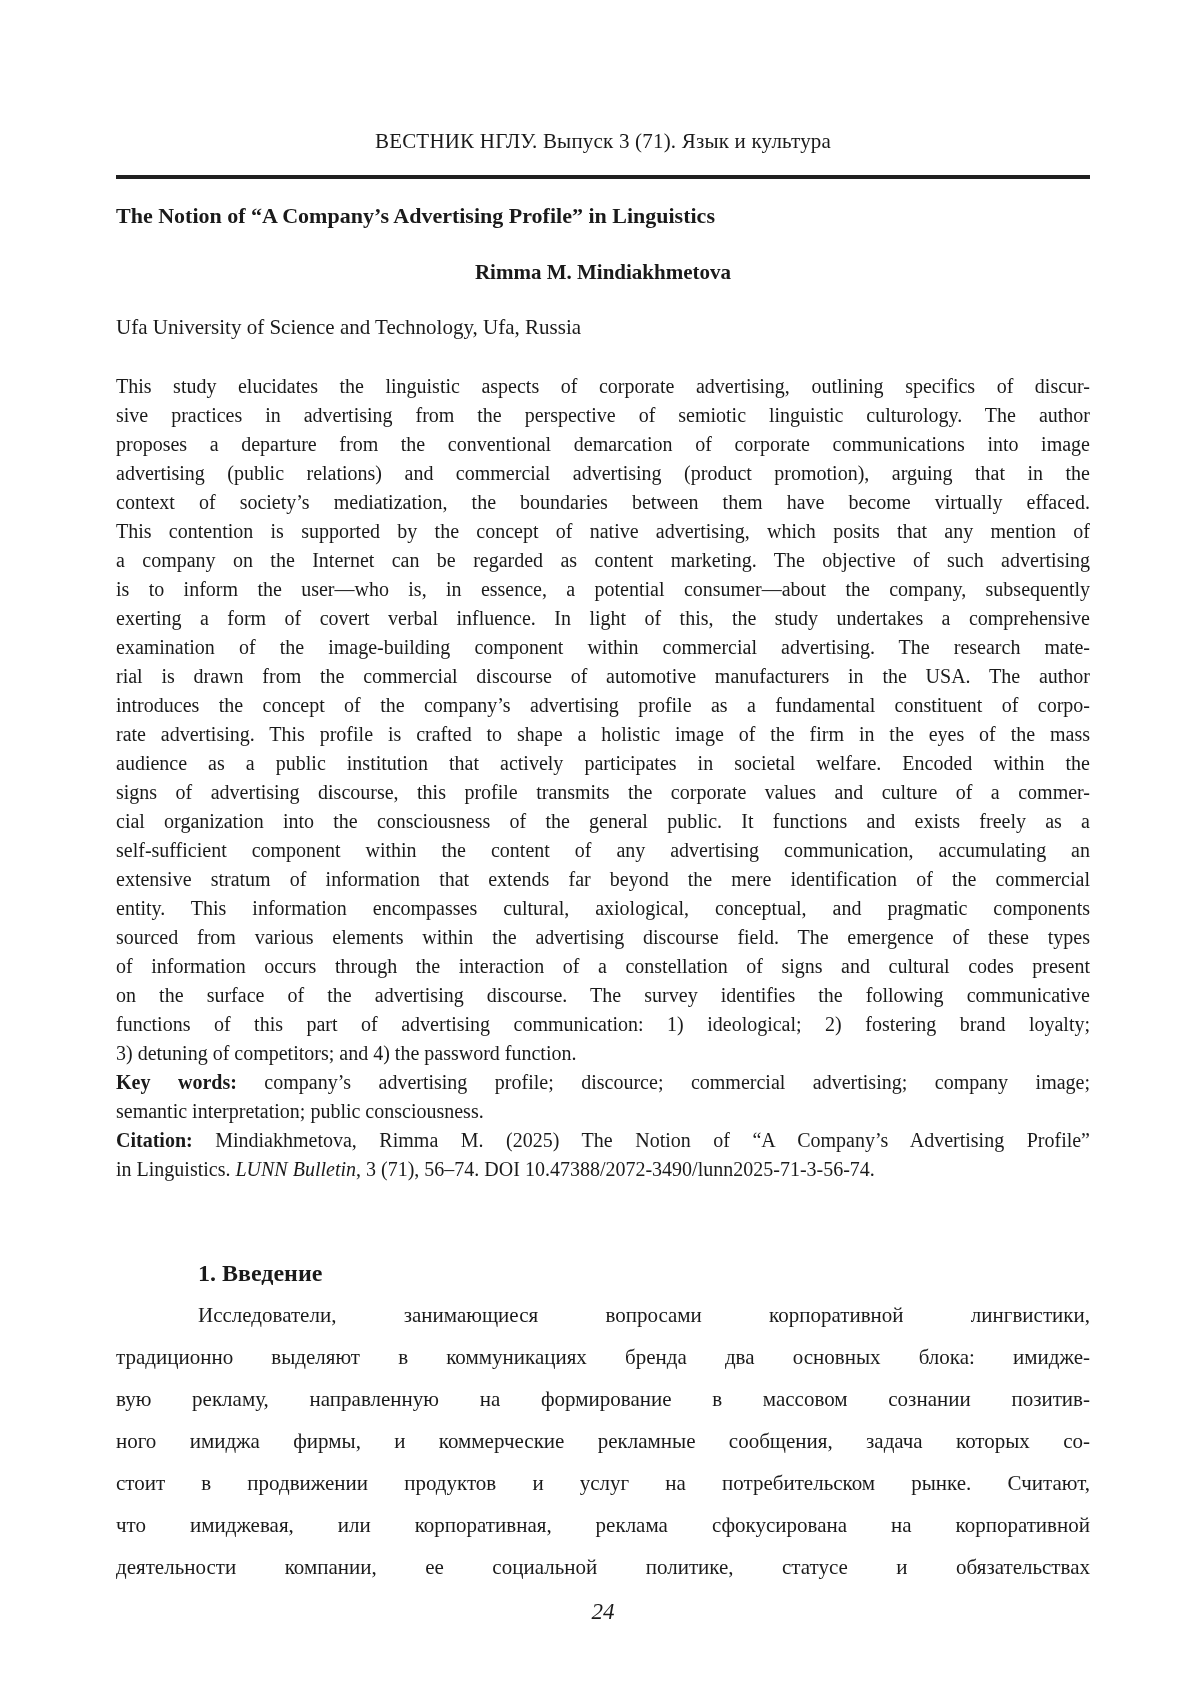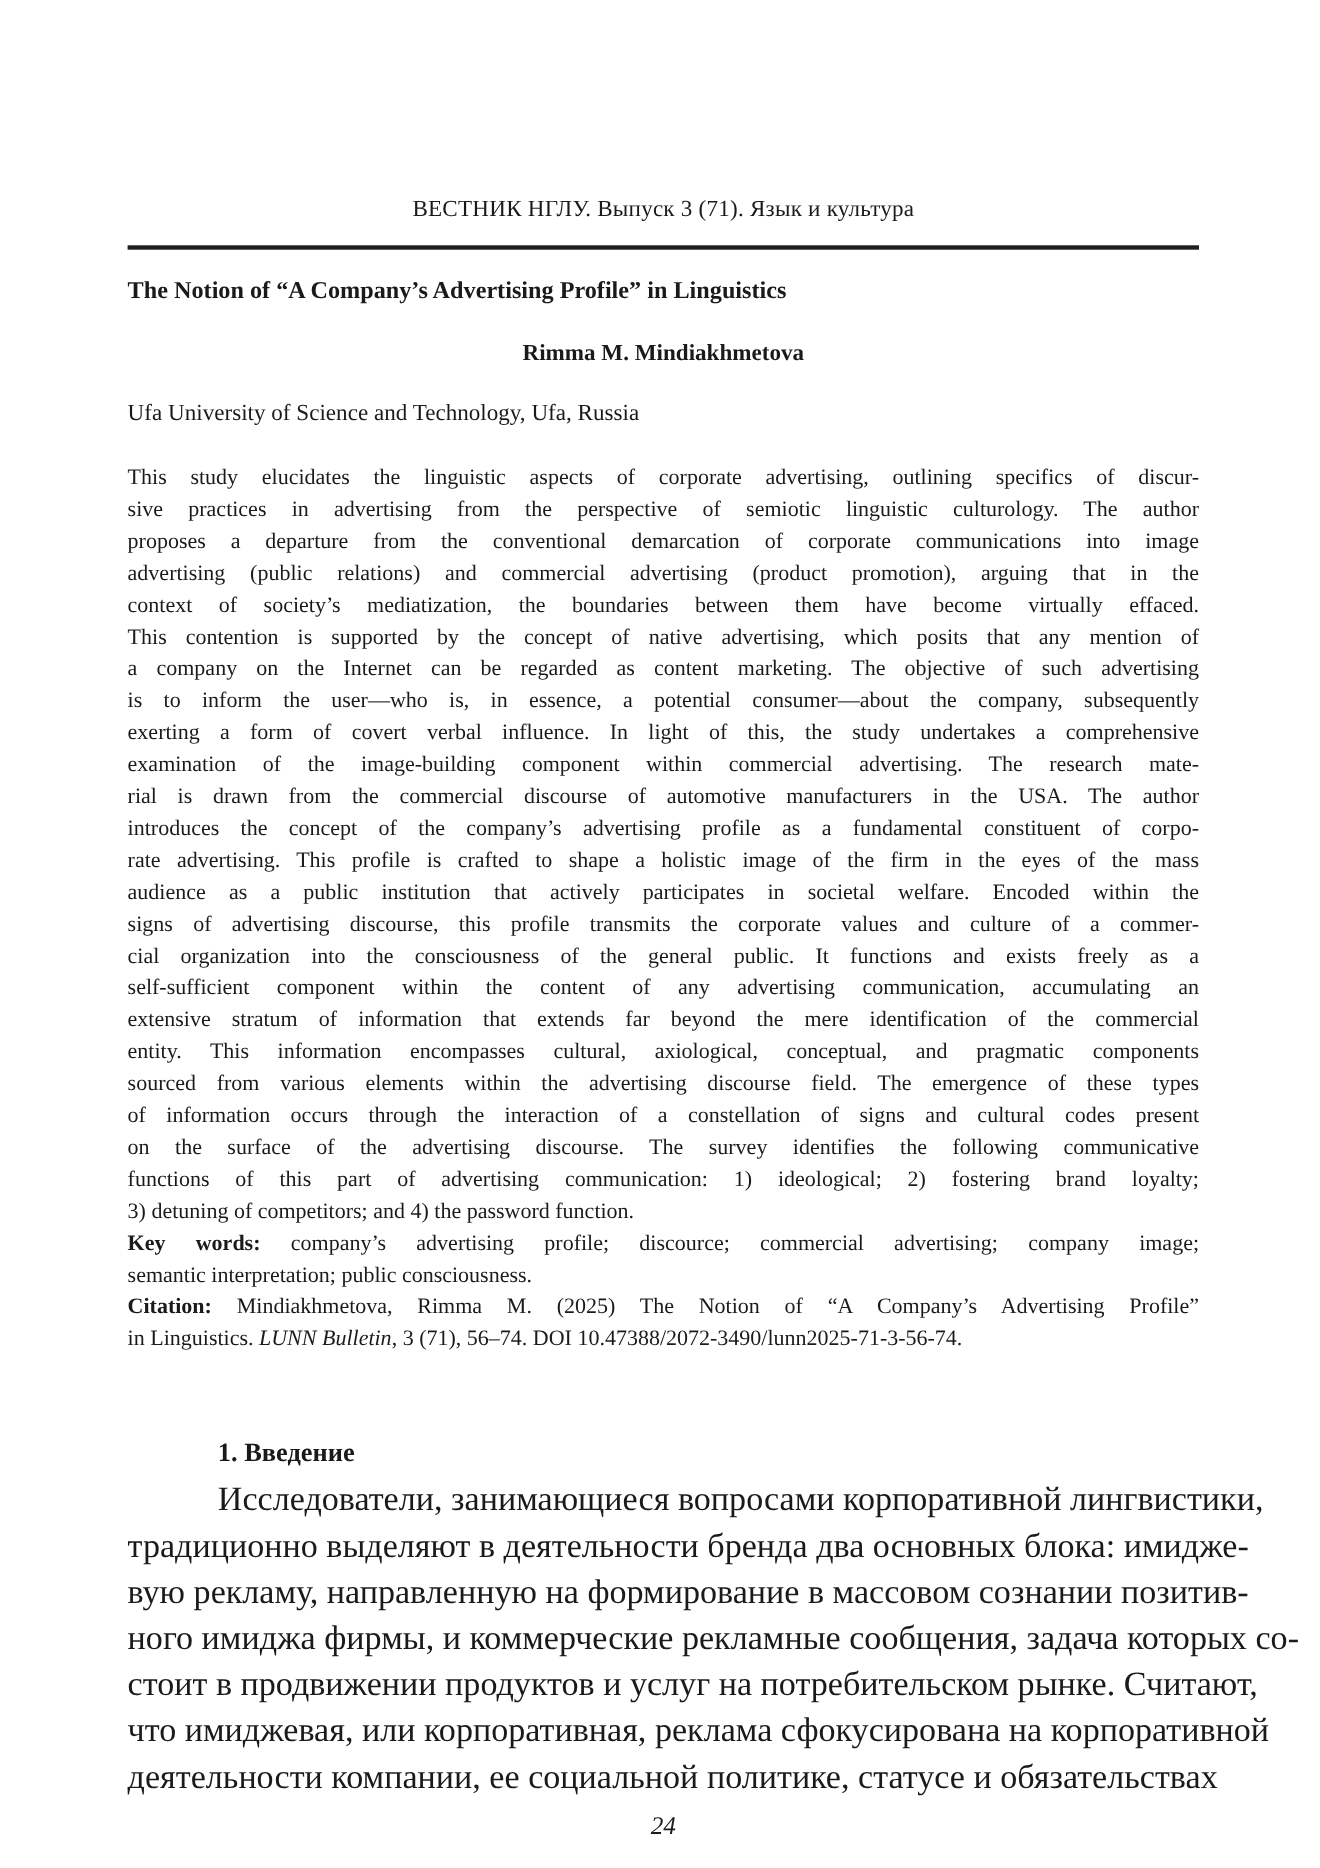--- a/index.html
+++ b/index.html
@@ -20,21 +20,20 @@
     width: 1200px;
     height: 1698px;
     padding: 128px 110px 0 116px;
     position: relative;
   }
   .journal-header {
     text-align: center;
     font-size: 21px;
     line-height: 26px;
     letter-spacing: 0.2px;
-    margin-top: 48px;
   }
   .rule {
     margin-top: 21px;
     height: 4px;
     background: #1f1f1f;
   }
   .article-title {
     margin-top: 24px;
     font-weight: bold;
     font-size: 22px;
@@ -70,21 +69,21 @@
   }
   .mline {
     text-align: justify;
     text-align-last: justify;
     white-space: nowrap;
   }
   .mline.leftlast {
     text-align-last: left;
   }
   .ru {
-    font-size: 31px;
+    font-size: 21px;
     line-height: 42px;
   }
   .section-heading {
     margin-top: 68px;
     font-weight: bold;
     font-size: 24px;
     padding-left: 82px;
   }
   .ru-para > div:first-child {
     text-indent: 82px;
@@ -149,21 +148,21 @@
 
   <div class="meta">
     <div class="mline"><b>Citation:</b> <span>Mindiakhmetova, Rimma M. (2025) The Notion of “A Company’s Advertising Profile”</span></div>
     <div class="mline leftlast"><span>in Linguistics. </span><i>LUNN Bulletin</i><span>, 3 (71), 56–74. DOI 10.47388/2072-3490/lunn2025-71-3-56-74.</span></div>
   </div>
 
   <div class="ru section-heading">1. Введение</div>
 
   <div class="ru jlines ru-para">
       <div>Исследователи, занимающиеся вопросами корпоративной лингвистики,</div>
-      <div>традиционно выделяют в деятельности бренда два основных блока: имидже-</div>
+      <div>традиционно выделяют в коммуникациях бренда два основных блока: имидже-</div>
       <div>вую рекламу, направленную на формирование в массовом сознании позитив-</div>
       <div>ного имиджа фирмы, и коммерческие рекламные сообщения, задача которых со-</div>
       <div>стоит в продвижении продуктов и услуг на потребительском рынке. Считают,</div>
       <div>что имиджевая, или корпоративная, реклама сфокусирована на корпоративной</div>
       <div>деятельности компании, ее социальной политике, статусе и обязательствах</div>
     </div>
 
   <div class="page-number">24</div>
 
 </div>

